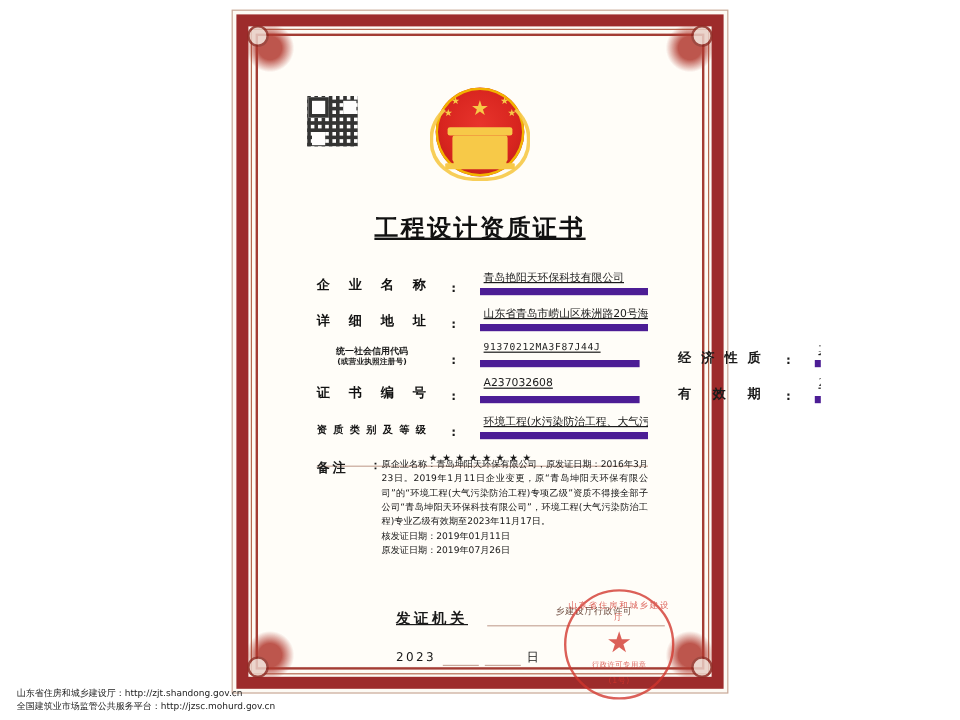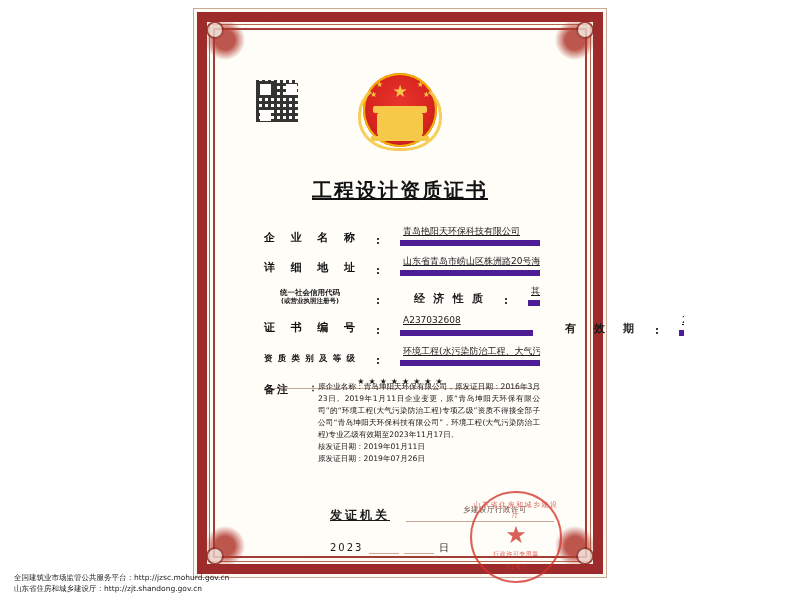--- a/index.html
+++ b/index.html
@@ -458,20 +458,21 @@
           <span class="colon">:</span>
           <span class="val">山东省青岛市崂山区株洲路20号海信创智谷3号楼B座1402室</span>
         </div>
 
         <div class="row two">
           <span class="lbl-small">
             <span>统一社会信用代码</span>
             <span class="l2">(或营业执照注册号)</span>
           </span>
           <span class="colon">:</span>
+          <span class="val short mono">91370212MA3F87J44J</span>
           <span class="lbl2">经济性质</span>
           <span class="colon">:</span>
           <span class="val">其他有限责任公司</span>
         </div>
 
         <div class="row two">
           <span class="lbl">证书编号</span>
           <span class="colon">:</span>
           <span class="val short">A237032608</span>
           <span class="lbl2">有效期</span>
@@ -519,17 +520,17 @@
           <span class="u">&nbsp;</span>
           <span>日</span>
         </div>
       </div>
 
 
     </div>
   </div>
 
   <div class="footer">
+    <div>山东省住房和城乡建设厅：http://zjt.shandong.gov.cn</div>
     <div>全国建筑业市场监管公共服务平台：http://jzsc.mohurd.gov.cn</div>
-    <div>山东省住房和城乡建设厅：http://zjt.shandong.gov.cn</div>
   </div>
 
 </div>
 
 </body></html>

